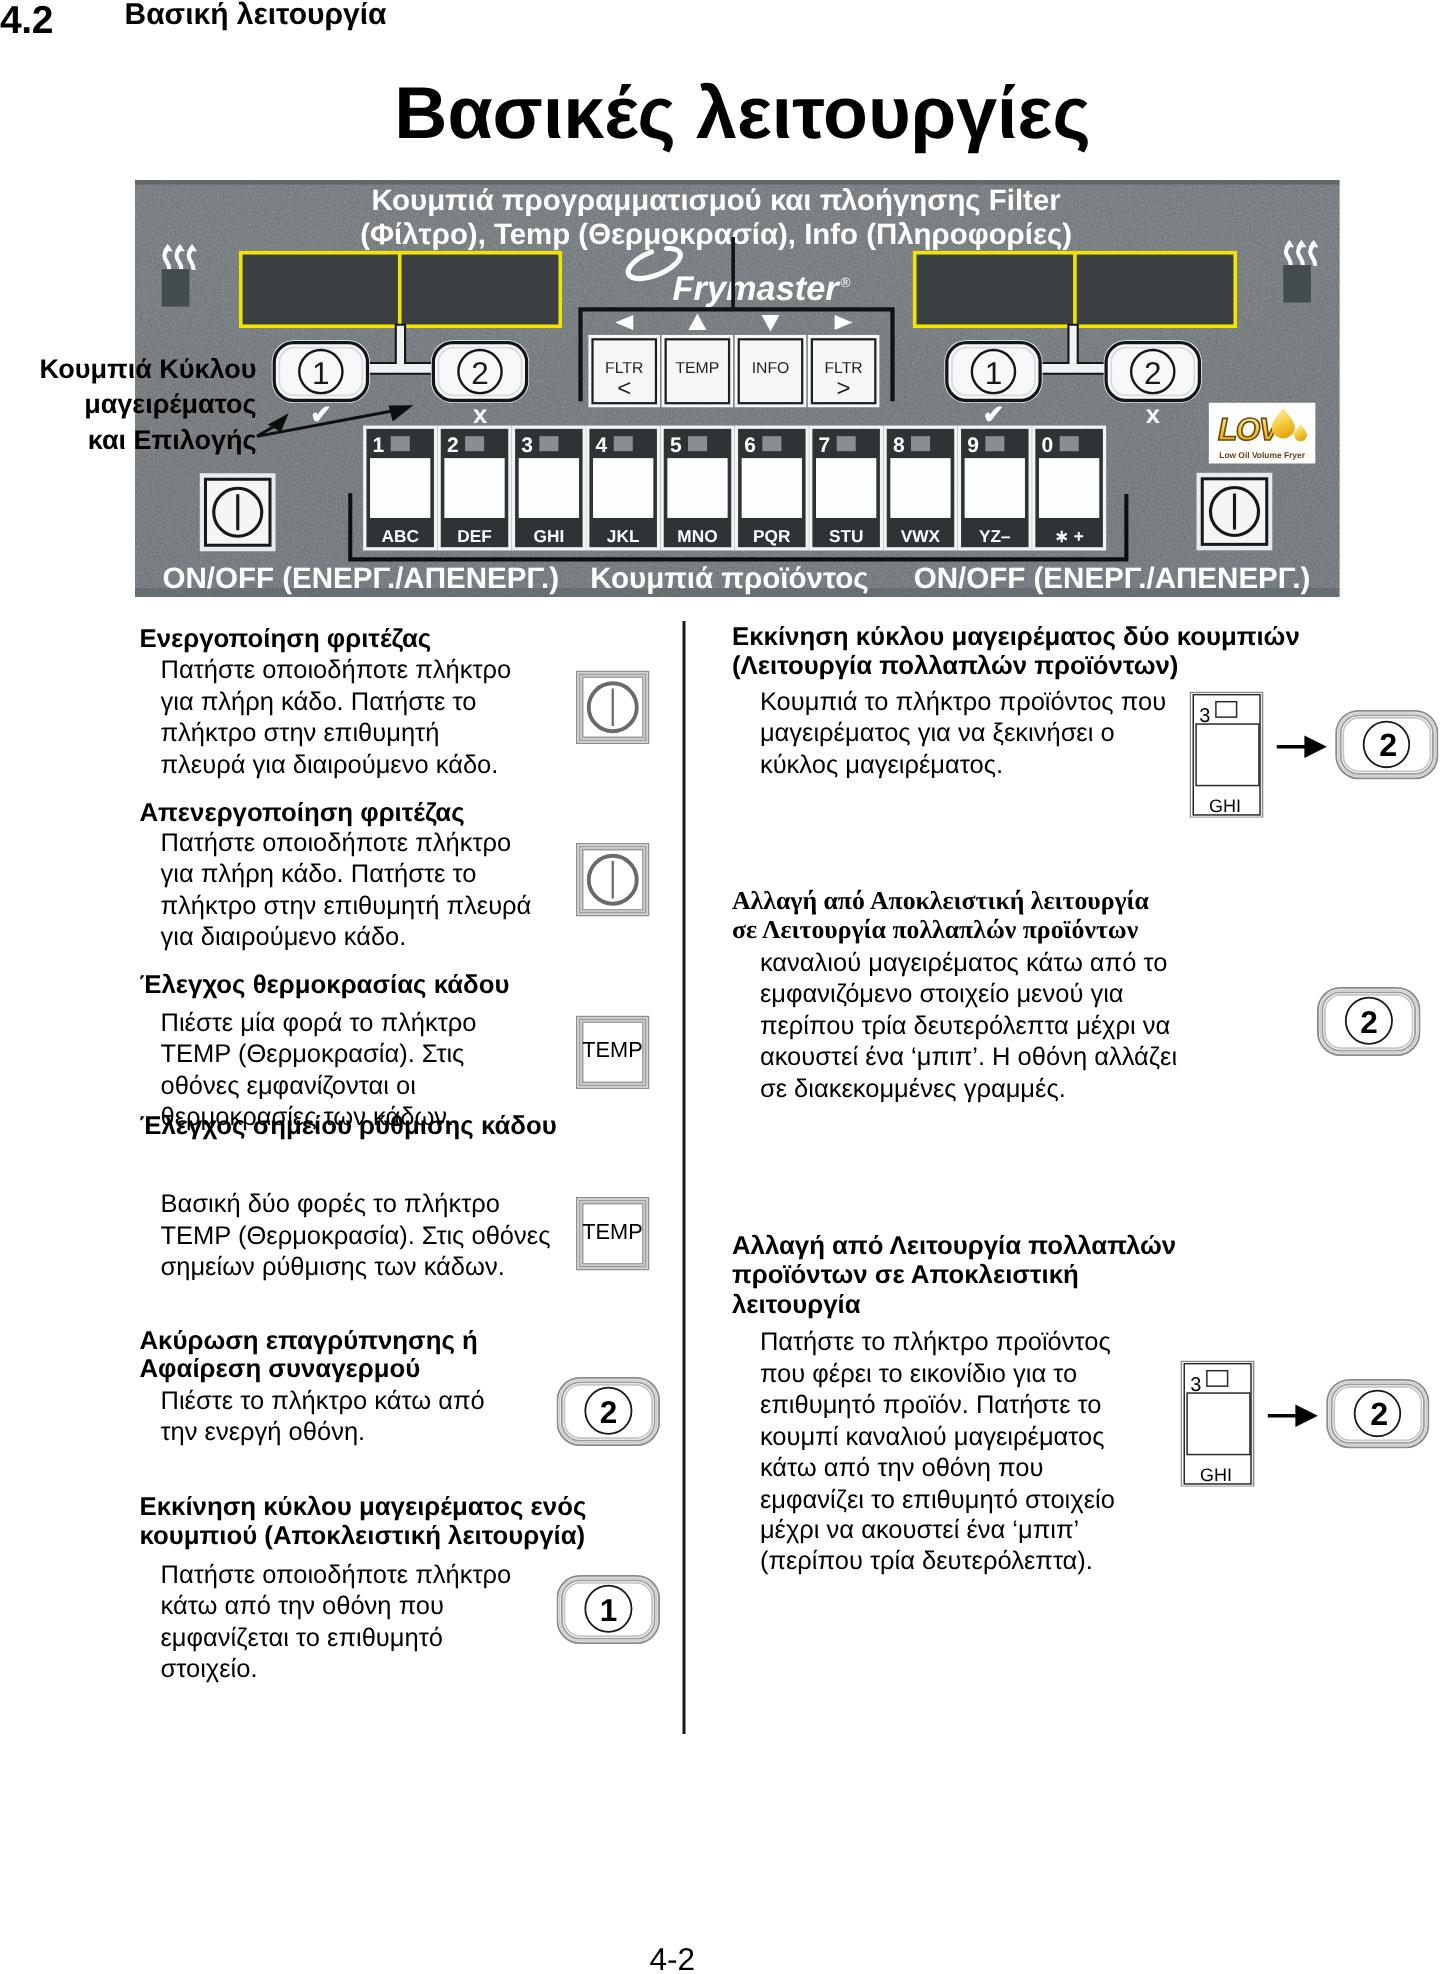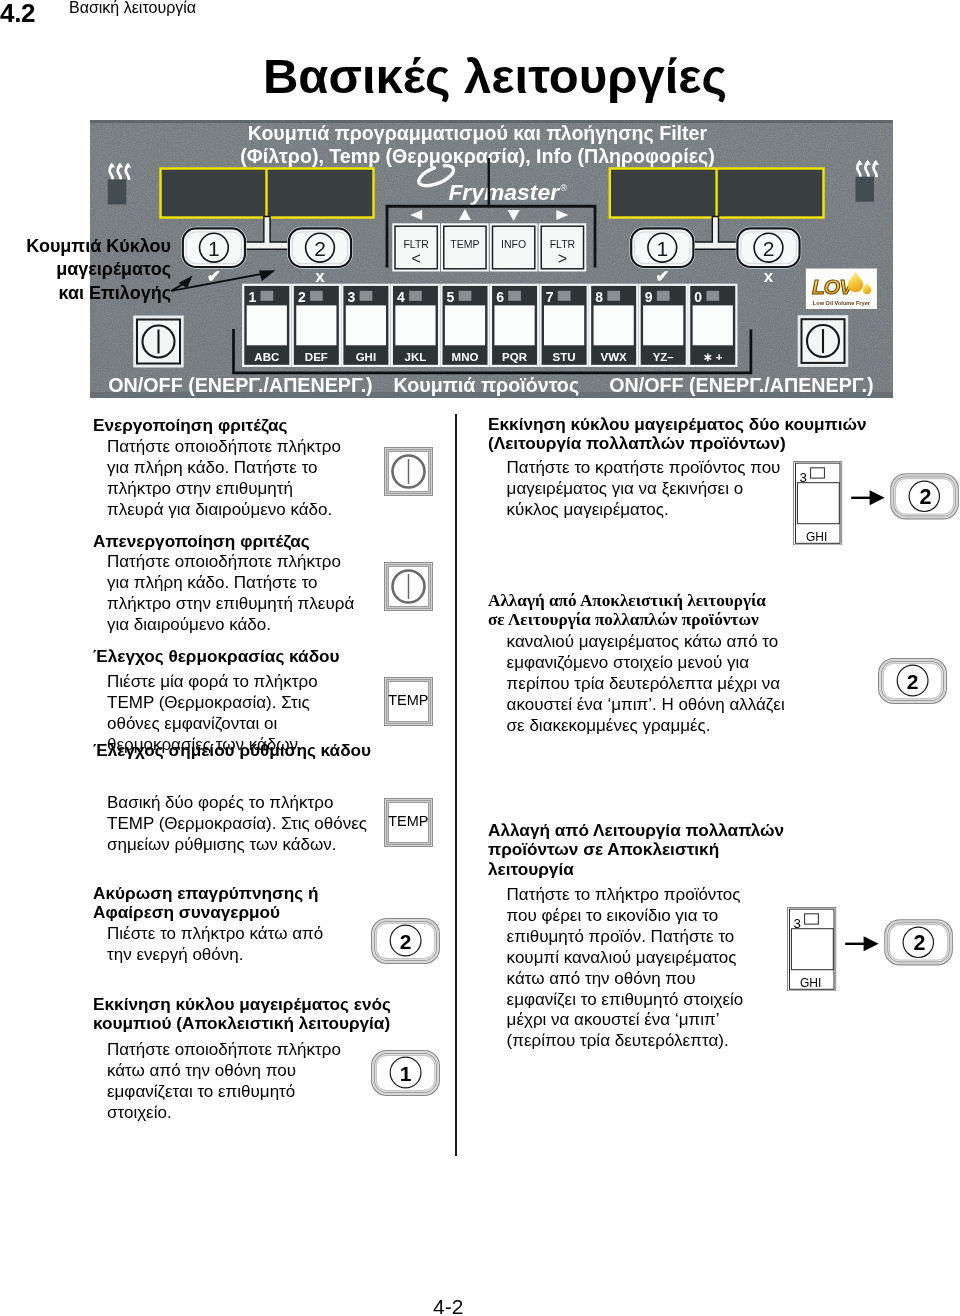--- a/index.html
+++ b/index.html
@@ -1,21 +1,21 @@
 <!DOCTYPE html>
 <html><head>
 <meta charset="utf-8">
 <style>
   html,body{margin:0;padding:0;background:#ffffff;}
   body{width:960px;height:1316px;position:relative;overflow:hidden;
        font-family:"Liberation Sans",sans-serif;color:#000;
        -webkit-font-smoothing:antialiased;}
   .abs{position:absolute;}
   .hdr-num{left:0px;top:-2px;font-size:26px;font-weight:bold;letter-spacing:-0.3px;}
-  .hdr-title{left:69px;top:-1px;font-size:16px;font-weight:normal;}
+  .hdr-title{left:83px;top:-1px;font-size:20px;font-weight:bold;}
   .page-title{left:0;top:48px;width:990px;text-align:center;font-size:49px;font-weight:bold;}
   .footer{left:433px;top:1295px;font-size:21px;}
 
   
   #photo{left:90px;top:120px;width:803px;height:278px;background:#6b7478;overflow:hidden;}
   .block,.bodywrap{white-space:nowrap;}
   .h{font-weight:bold;font-size:17.2px;line-height:19.3px;}
   .p{font-size:17px;line-height:20.9px;}
   .bodyicon svg{display:block;}
   .divider{position:absolute;left:455px;top:414px;width:1.6px;height:742px;background:#1a1a1a;}
@@ -345,21 +345,21 @@
       <div class="p">εμφανίζεται το επιθυμητό</div>
       <div class="p">στοιχείο.</div>
     </div>
   </div>
 <div id="rightcol">
     <div class="abs block" style="left: 488px; top: 415px;">
       <div class="h">Εκκίνηση κύκλου μαγειρέματος δύο κουμπιών</div>
       <div class="h">(Λειτουργία πολλαπλών προϊόντων)</div>
     </div>
     <div class="abs bodywrap" style="left: 506.6px; top: 458px;">
-      <div class="p">Πατήστε το κρατήστε προϊόντος που</div>
+      <div class="p">Κουμπιά το πλήκτρο προϊόντος που</div>
       <div class="p">μαγειρέματος για να ξεκινήσει ο</div>
       <div class="p">κύκλος μαγειρέματος.</div>
     </div>
     <div class="abs block" style="left: 488px; top: 591px; font-family: Liberation Serif, serif;">
       <div class="h">Αλλαγή από Αποκλειστική λειτουργία</div>
       <div class="h">σε Λειτουργία πολλαπλών προϊόντων</div>
     </div>
     <div class="abs bodywrap" style="left: 506.6px; top: 632px;">
       <div class="p">καναλιού μαγειρέματος κάτω από το</div>
       <div class="p">εμφανιζόμενο στοιχείο μενού για</div>

